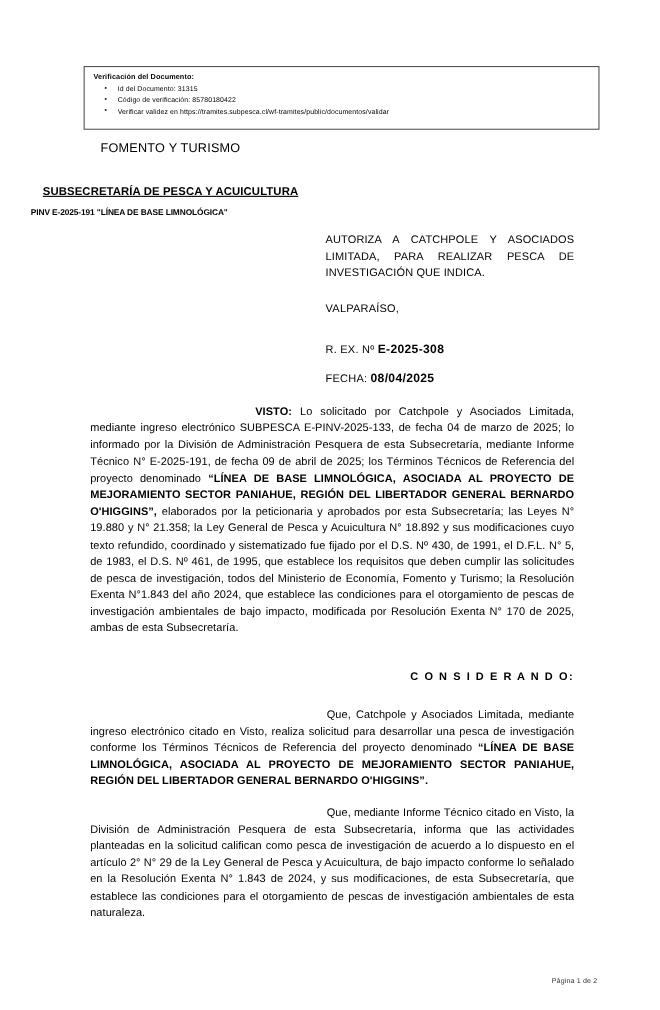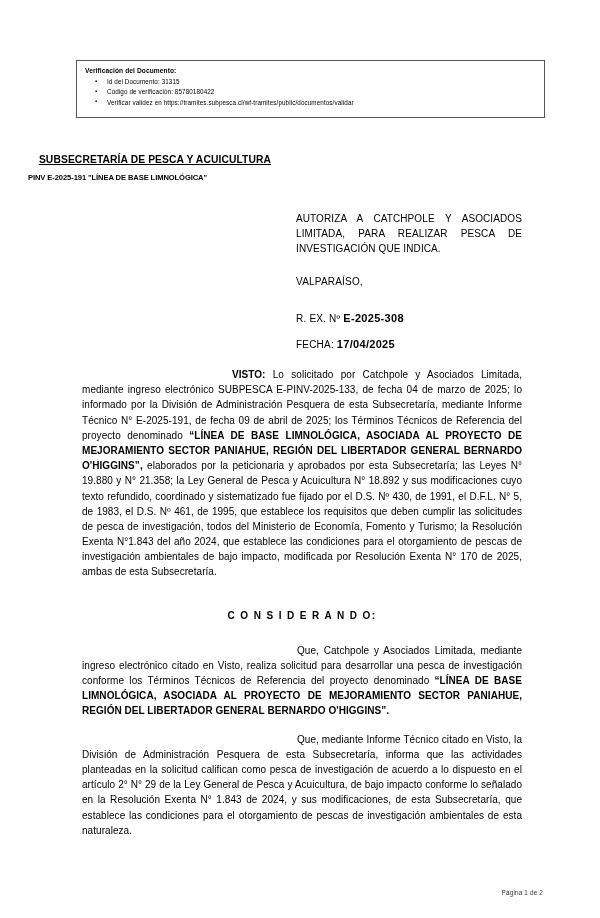--- a/index.html
+++ b/index.html
@@ -137,21 +137,21 @@
     font-size: 10px;
     line-height: 1.52;
     text-align: justify;
     letter-spacing: 0.05px;
   }
   .gap-sm { height: 13px; }
   .gap-md { height: 22px; }
   .gap-lg { height: 30px; }
 
   .considerando {
-    text-align: center;
+    text-align: right;
     font-size: 10px;
     font-weight: bold;
     letter-spacing: 1.4px;
     margin: 0;
   }
 
   
   .footer-page {
     position: absolute;
     right: 57px;
@@ -167,31 +167,32 @@
 <div class="verif-box">
   <div class="verif-title">Verificación del Documento:</div>
   <ul class="verif-list">
     <li>Id del Documento: 31315</li>
     <li>Código de verificación: 85780180422</li>
     <li>Verificar validez en https://tramites.subpesca.cl/wf-tramites/public/documentos/validar</li>
   </ul>
 </div>
 
 <div class="letterhead">
+  <div class="lh-line2">FOMENTO Y TURISMO</div>
   <div class="lh-sub">SUBSECRETARÍA DE PESCA Y ACUICULTURA</div>
   <div class="lh-pinv">PINV E-2025-191 "LÍNEA DE BASE LIMNOLÓGICA"</div>
 </div>
 
 <div class="subject-block">AUTORIZA A CATCHPOLE Y ASOCIADOS LIMITADA, PARA REALIZAR PESCA DE INVESTIGACIÓN QUE INDICA.</div>
 <div class="place-line">VALPARAÍSO,</div>
 <div class="res-line">
   <span>R. EX. Nº </span><b>E-2025-308</b>
 </div>
 <div class="date-line">
-  <span>FECHA: </span><b>17/04/2025</b>
+  <span>FECHA: </span><b>08/04/2025</b>
 </div>
 
 <div class="body-area">
 
   <p class="para">
     <span style="display:inline-block;width:150px;"></span><b>VISTO:</b><span> Lo solicitado por Catchpole y Asociados Limitada, mediante ingreso electrónico SUBPESCA E-PINV-2025-133, de fecha 04 de marzo de 2025; lo informado por la División de Administración Pesquera de esta Subsecretaría, mediante Informe Técnico N° E-2025-191, de fecha 09 de abril de 2025; los Términos Técnicos de Referencia del proyecto denominado </span><b>“LÍNEA DE BASE LIMNOLÓGICA, ASOCIADA AL PROYECTO DE MEJORAMIENTO SECTOR PANIAHUE, REGIÓN DEL LIBERTADOR GENERAL BERNARDO O'HIGGINS”,</b><span> elaborados por la peticionaria y aprobados por esta Subsecretaría; las Leyes N° 19.880 y N° 21.358; la Ley General de Pesca y Acuicultura N° 18.892 y sus modificaciones cuyo texto refundido, coordinado y sistematizado fue fijado por el D.S. Nº 430, de 1991, el D.F.L. N° 5, de 1983, el D.S. Nº 461, de 1995, que establece los requisitos que deben cumplir las solicitudes de pesca de investigación, todos del Ministerio de Economía, Fomento y Turismo; la Resolución Exenta N°1.843 del año 2024, que establece las condiciones para el otorgamiento de pescas de investigación ambientales de bajo impacto, modificada por Resolución Exenta N° 170 de 2025, ambas de esta Subsecretaría.</span>
   </p>
 
   <div class="gap-lg"></div>
 

